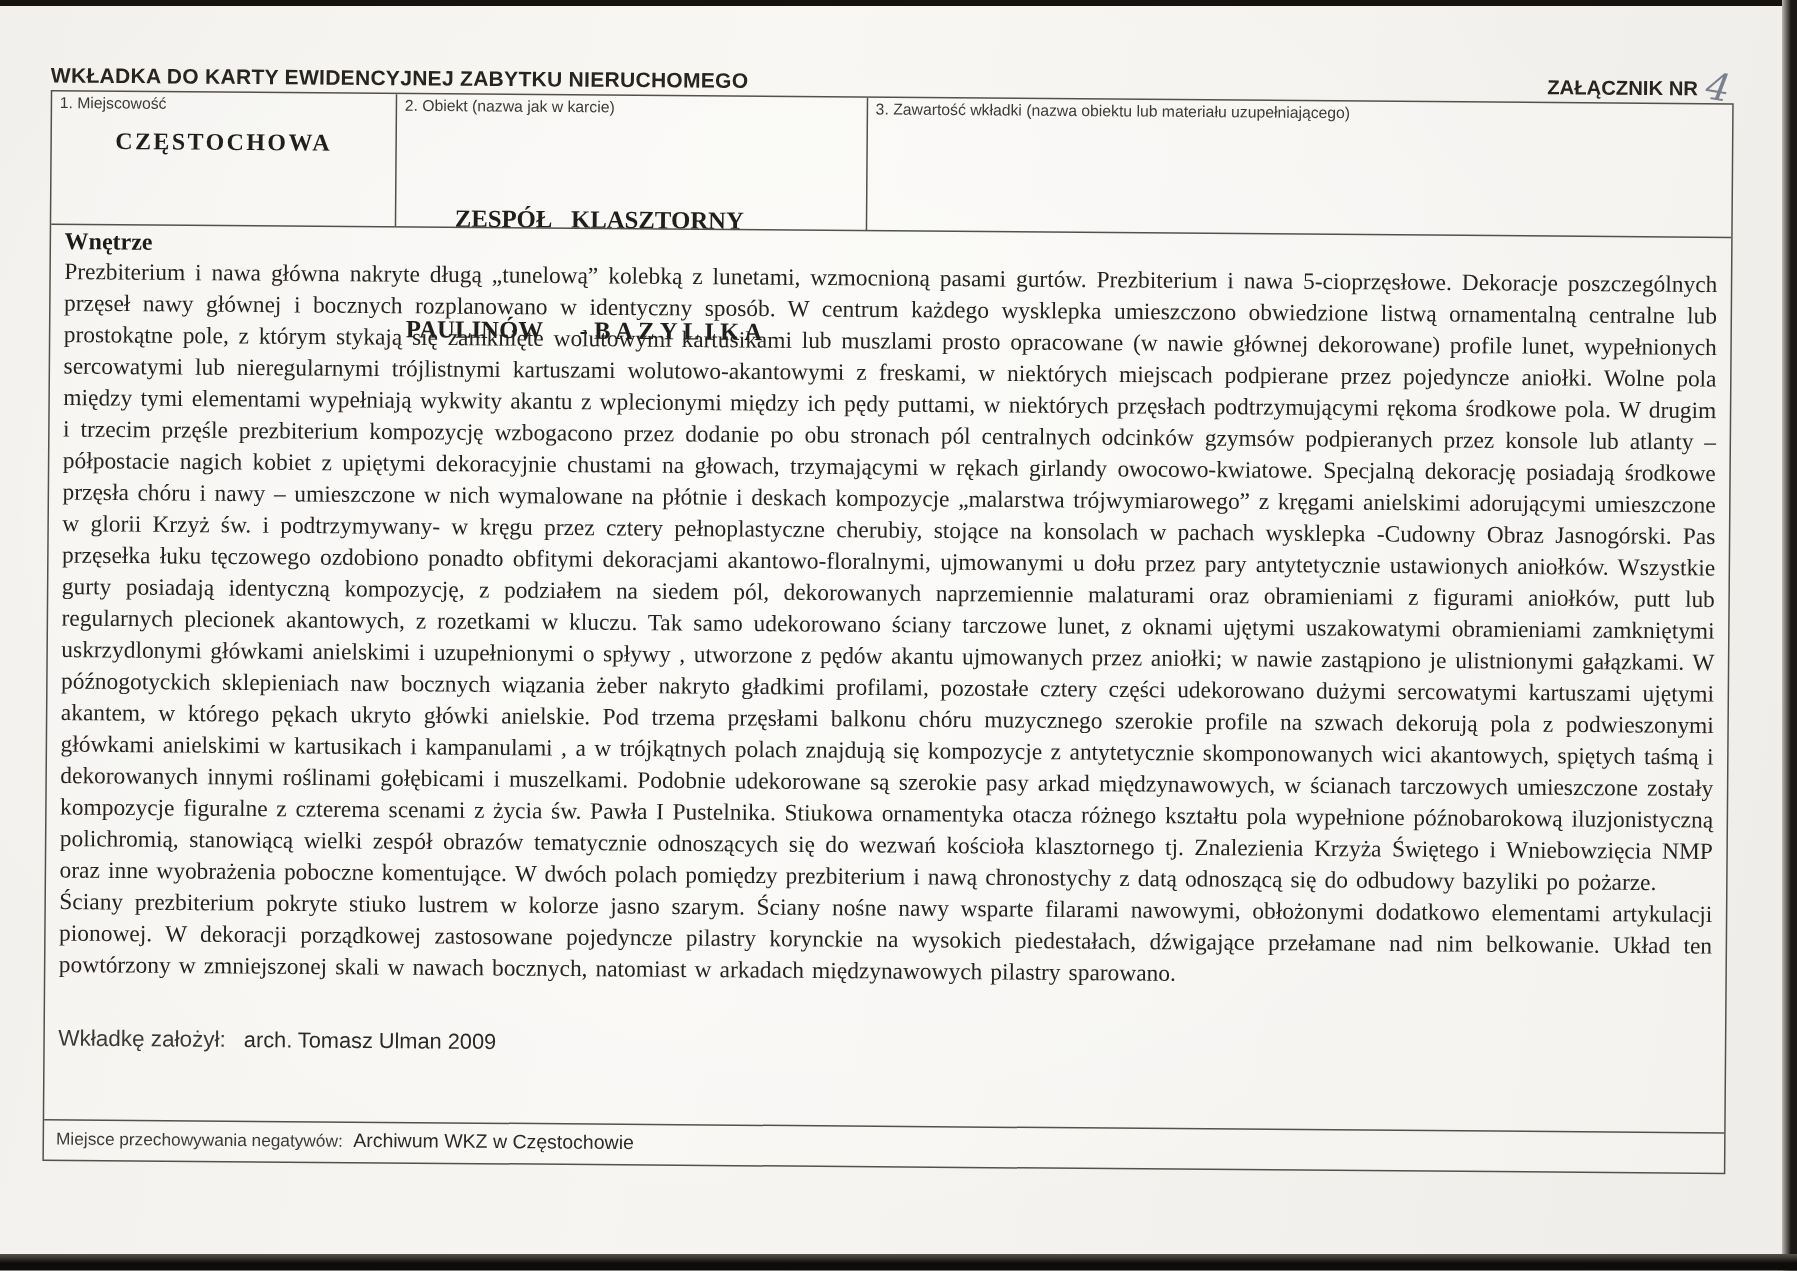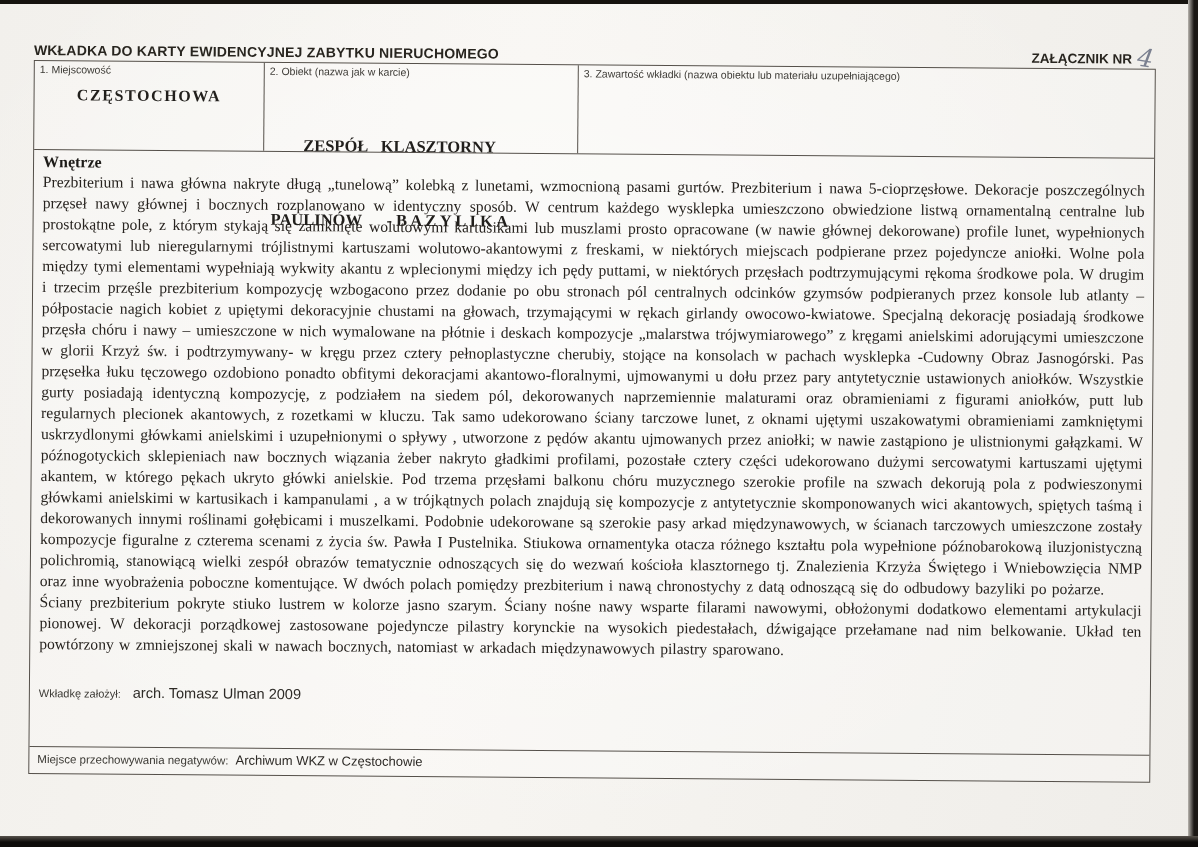--- a/index.html
+++ b/index.html
@@ -50,21 +50,21 @@
   .object-line-1{margin-left:34px;}
   .object-line-2{margin-left:2px;}
 
   .card-body{padding:3px 9px 8px 9px;min-height:596px;box-sizing:border-box;}
   .body-heading{font-family:"Liberation Serif",serif;font-weight:bold;font-size:16px;color:#1d1b18;}
   .body-par{
     font-family:"Liberation Serif",serif;font-size:15.6px;line-height:21px;
     text-align:justify;color:#27231f;word-spacing:1.5px;margin:0;
   }
   .founder-line{margin-top:30px;display:flex;align-items:baseline;}
-  .founder-label{font-size:11px;color:#3c3a35;}
+  .founder-label{font-size:15px;color:#3c3a35;}
   .founder-value{font-size:14.5px;color:#2d2a26;margin-left:12px;}
 
   .card-footer{border-top:1.4px solid #55504a;padding:4px 8px 7px;display:flex;align-items:baseline;}
   .negatives-label{font-size:11.5px;color:#3c3a35;}
   .negatives-value{font-size:13px;color:#2d2a26;margin-left:7px;}
 </style>
 </head>
 <body>
 
 <div class="edge-top"></div>

